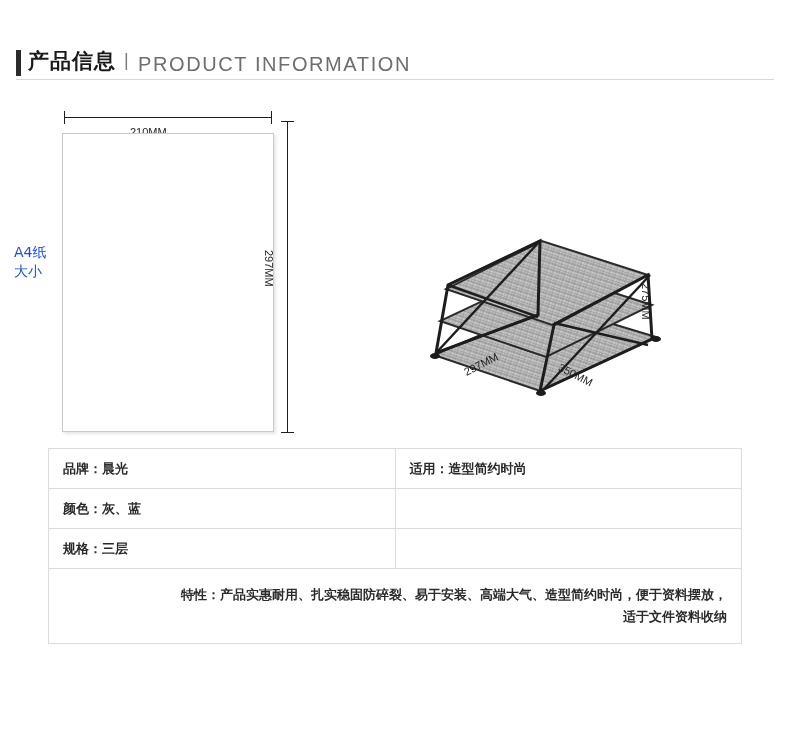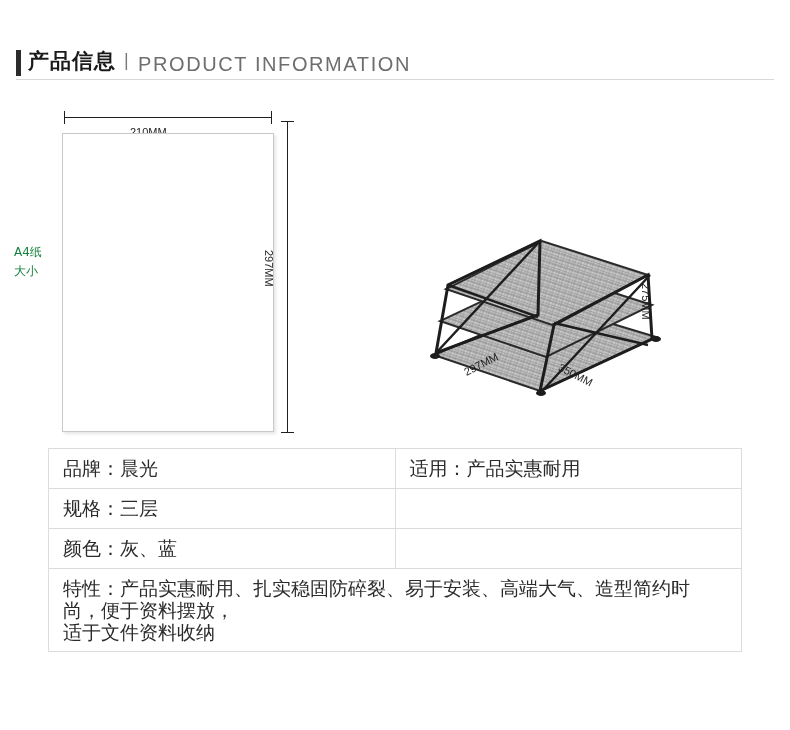--- a/index.html
+++ b/index.html
@@ -87,23 +87,23 @@
     width: 210px;
     height: 297px;
     background: #ffffff;
     border: 1px solid #c9c9c9;
     box-shadow: 2px 2px 3px rgba(0,0,0,0.10);
   }
   .a4-label {
     position: absolute;
     left: 14px;
     top: 148px;
-    font-size: 12px;
+    font-size: 14px;
     line-height: 19px;
-    color: #15803d;
+    color: #1d4ed8;
     font-family: "DejaVu Sans", sans-serif;
   }
 
   
   .dim-top-line {
     position: absolute;
     left: 64px;
     top: 22px;
     width: 207px;
     height: 1px;
@@ -203,30 +203,32 @@
     left: 48px;
     top: 448px;
     width: 694px;
     border-collapse: collapse;
     font-family: "DejaVu Sans", sans-serif;
   }
   .spec-table td {
     border: 1px solid #dcdcdc;
     height: 39px;
     padding: 0 14px;
-    font-size: 19px;
+    font-size: 13px;
     color: #2b2b2b;
     vertical-align: middle;
+    font-weight: bold;
   }
   .spec-table td.col-l { width: 347px; }
   .spec-table td.col-r { width: 347px; }
   .spec-table td.feature {
     height: 58px;
     line-height: 22px;
     padding: 8px 14px;
+    text-align: right;
   }
 </style>
 </head>
 <body>
 
 <div class="page">
 
   <div class="header">
     <div class="header-bar"></div>
     <div class="header-cn">产品信息</div>
@@ -295,28 +297,28 @@
 
     <div class="dim-275">275MM</div>
     <div class="dim-297">297MM</div>
     <div class="dim-350">350MM</div>
   </div>
 
   <table class="spec-table">
     <tbody>
       <tr>
         <td class="col-l">品牌：晨光</td>
-        <td class="col-r">适用：产品实惠耐用</td>
+        <td class="col-r">适用：造型简约时尚</td>
+      </tr>
+      <tr>
+        <td class="col-l">颜色：灰、蓝</td>
+        <td class="col-r"></td>
       </tr>
       <tr>
         <td class="col-l">规格：三层</td>
-        <td class="col-r"></td>
-      </tr>
-      <tr>
-        <td class="col-l">颜色：灰、蓝</td>
         <td class="col-r"></td>
       </tr>
       <tr>
         <td class="feature" colspan="2" style="white-space:pre-line;">特性：产品实惠耐用、扎实稳固防碎裂、易于安装、高端大气、造型简约时尚，便于资料摆放，
 适于文件资料收纳</td>
       </tr>
     </tbody>
   </table>
 
 </div>

